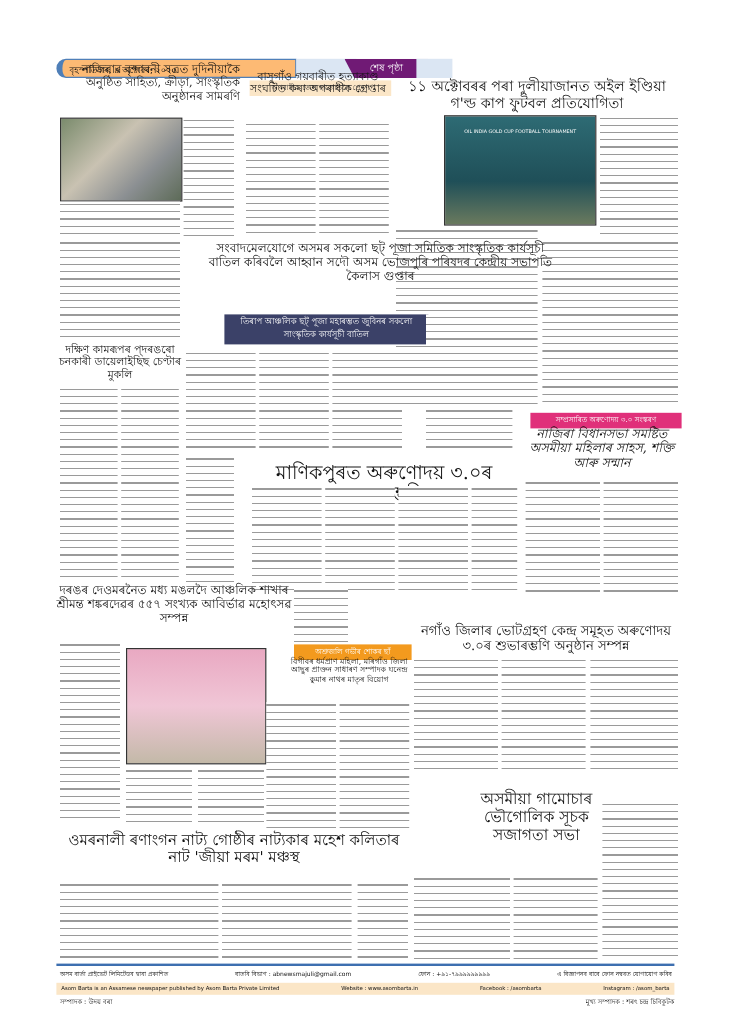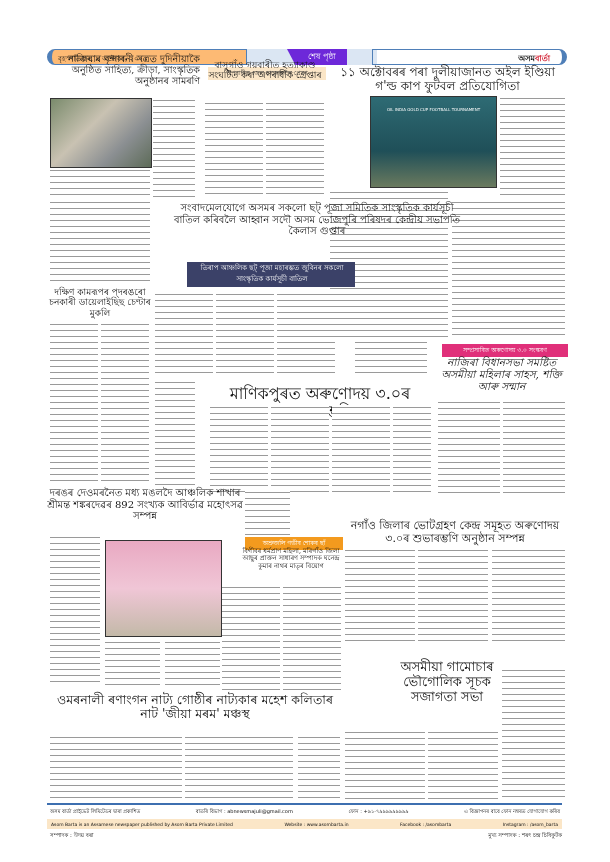--- a/index.html
+++ b/index.html
@@ -2,43 +2,40 @@
 <html><head>
 <meta charset="utf-8">
 <style>
   html,body{margin:0;padding:0;background:#fff;}
   body{width:610px;height:862px;position:relative;overflow:hidden;font-family:"DejaVu Sans",sans-serif;color:#111;}
   .abs{position:absolute;}
   .masthead{left:47px;top:49px;width:520px;height:16px;}
   .mh-left{position:absolute;left:0;top:0;width:200px;height:16px;background:#fdba74;border:1px solid #4f7fb8;border-left:5px solid #4f7fb8;border-radius:8px 0 0 8px;box-sizing:border-box;}
   .mh-left span{font-size:7px;position:absolute;left:6px;top:3px;}
   .mh-mid-l{position:absolute;left:200px;top:0;width:50px;height:16px;background:#dbe6f3;}
-  .mh-tab{position:absolute;left:240px;top:0;width:70px;height:16px;background:#6d28d9;color:#fff;font-size:8px;text-align:center;line-height:16px;clip-path:polygon(0 0,100% 0,88% 100%,12% 100%);}
+  .mh-tab{position:absolute;left:240px;top:0;width:70px;height:16px;background:#701a75;color:#fff;font-size:8px;text-align:center;line-height:16px;clip-path:polygon(0 0,100% 0,88% 100%,12% 100%);}
   .mh-mid-r{position:absolute;left:300px;top:0;width:30px;height:16px;background:#dbe6f3;}
   .mh-right{position:absolute;left:325px;top:0;width:195px;height:16px;border:1px solid #4f7fb8;border-right:5px solid #4f7fb8;border-radius:0 8px 8px 0;box-sizing:border-box;}
   .mh-logo{position:absolute;right:12px;top:2px;font-size:8px;font-weight:bold;}
   .mh-logo b{color:#d0182b;}
   .hl{font-family:"DejaVu Serif",serif;font-weight:normal;color:#111;line-height:1.15;}
   .photo{background:linear-gradient(135deg,#7a8b6c,#c9c2b2 40%,#8b8f92 70%,#5d6b58);border:1px solid #333;}
   .kicker{font-size:6px;padding:1px 4px;text-align:center;}
   .lines{background:repeating-linear-gradient(#fff 0 2px,#9a9a9a 2px 3px,#fff 3px 6px);}
 </style>
 </head>
 <body>
 
 <div class="abs masthead">
   <div class="mh-left">
       <span>বৃহস্পতিবাৰ, ৯ অক্টোবৰ, ২০২৫</span>
     </div>
   <div class="mh-mid-l"></div>
   <div class="mh-tab">শেষ পৃষ্ঠা</div>
   <div class="mh-mid-r"></div>
-  <div class="mh-right">
-    <span class="mh-logo"><span>অসম</span><b>বাৰ্তা</b></span>
-  </div>
 </div>
 
 <div class="abs hl" style="left:50px;top:54px;width:150px;font-size:9.5px;text-align:right;">নাজিৰাৰ বৃন্দাবনী সত্ৰত দুদিনীয়াকৈ অনুষ্ঠিত সাহিত্য, ক্ৰীড়া, সাংস্কৃতিক অনুষ্ঠানৰ সামৰণি</div>
 <div class="abs photo" style="left:50px;top:98px;width:100px;height:68px;"></div>
 <div class="abs lines" style="left:153px;top:98px;width:42px;height:100px;"></div>
 <div class="abs lines" style="left:50px;top:168px;width:100px;height:30px;"></div>
 
 <div class="abs kicker" style="left:208px;top:67px;width:110px;background:#fbe6c7;color:#333;">অপৰাধীক জেল হাজোতলৈ প্ৰেৰণ</div>
 <div class="abs hl" style="left:205px;top:60px;width:120px;font-size:9px;text-align:center;">বাসুগাঁও গয়বাৰীত হত্যাকাণ্ড সংঘটিত কৰা অপৰাধীক গ্ৰেপ্তাৰ</div>
 <div class="abs lines" style="left:205px;top:101px;width:58px;height:96px;"></div>
@@ -69,21 +66,21 @@
 <div class="abs lines" style="left:210px;top:405px;width:58px;height:88px;"></div>
 <div class="abs lines" style="left:271px;top:405px;width:58px;height:88px;"></div>
 <div class="abs lines" style="left:332px;top:405px;width:58px;height:88px;"></div>
 <div class="abs lines" style="left:393px;top:405px;width:38px;height:88px;"></div>
 
 <div class="abs kicker" style="left:442px;top:344px;width:118px;background:#e0307a;color:#fff;">সম্প্ৰসাৰিত অৰুণোদয় ৩.০ সংস্কৰণ</div>
 <div class="abs hl" style="left:438px;top:356px;width:127px;font-size:10.5px;text-align:center;font-style:italic;">নাজিৰা বিধানসভা সমষ্টিত অসমীয়া মহিলাৰ সাহস, শক্তি আৰু সন্মান</div>
 <div class="abs lines" style="left:438px;top:400px;width:62px;height:95px;"></div>
 <div class="abs lines" style="left:503px;top:400px;width:62px;height:95px;"></div>
 
-<div class="abs hl" style="left:45px;top:487px;width:200px;font-size:10px;text-align:center;">দৰঙৰ দেওমৰনৈত মধ্য মঙলদৈ আঞ্চলিক শাখাৰ শ্ৰীমন্ত শঙ্কৰদেৱৰ 892 সংখ্যক আবিৰ্ভাৱ মহোৎসৱ সম্পন্ন</div>
+<div class="abs hl" style="left:45px;top:487px;width:200px;font-size:10px;text-align:center;">দৰঙৰ দেওমৰনৈত মধ্য মঙলদৈ আঞ্চলিক শাখাৰ শ্ৰীমন্ত শঙ্কৰদেৱৰ ৫৫৭ সংখ্যক আবিৰ্ভাৱ মহোৎসৱ সম্পন্ন</div>
 <div class="abs lines" style="left:50px;top:535px;width:50px;height:150px;"></div>
 <div class="abs photo" style="left:105px;top:540px;width:115px;height:95px;background:linear-gradient(#e9a9c2,#f0c6d6 50%,#c3b9a8);"></div>
 <div class="abs lines" style="left:105px;top:640px;width:55px;height:50px;"></div>
 <div class="abs lines" style="left:165px;top:640px;width:55px;height:50px;"></div>
 <div class="abs lines" style="left:245px;top:490px;width:45px;height:45px;"></div>
 
 <div class="abs kicker" style="left:245px;top:537px;width:90px;background:#f39a1e;color:#fff;">অশ্ৰুজলি গভীৰ শোকৰ ছাঁ</div>
 <div class="abs hl" style="left:242px;top:548px;width:98px;font-size:6.5px;text-align:center;">বিগীবৰ ধৰ্মপ্ৰাণ মহিলা, মৰিগাঁও জিলা আছুৰ প্ৰাক্তন সাধাৰণ সম্পাদক ঘনেন্দ্ৰ কুমাৰ নাথৰ মাতৃৰ বিয়োগ</div>
 <div class="abs lines" style="left:222px;top:585px;width:58px;height:105px;"></div>
 <div class="abs lines" style="left:283px;top:585px;width:58px;height:105px;"></div>

